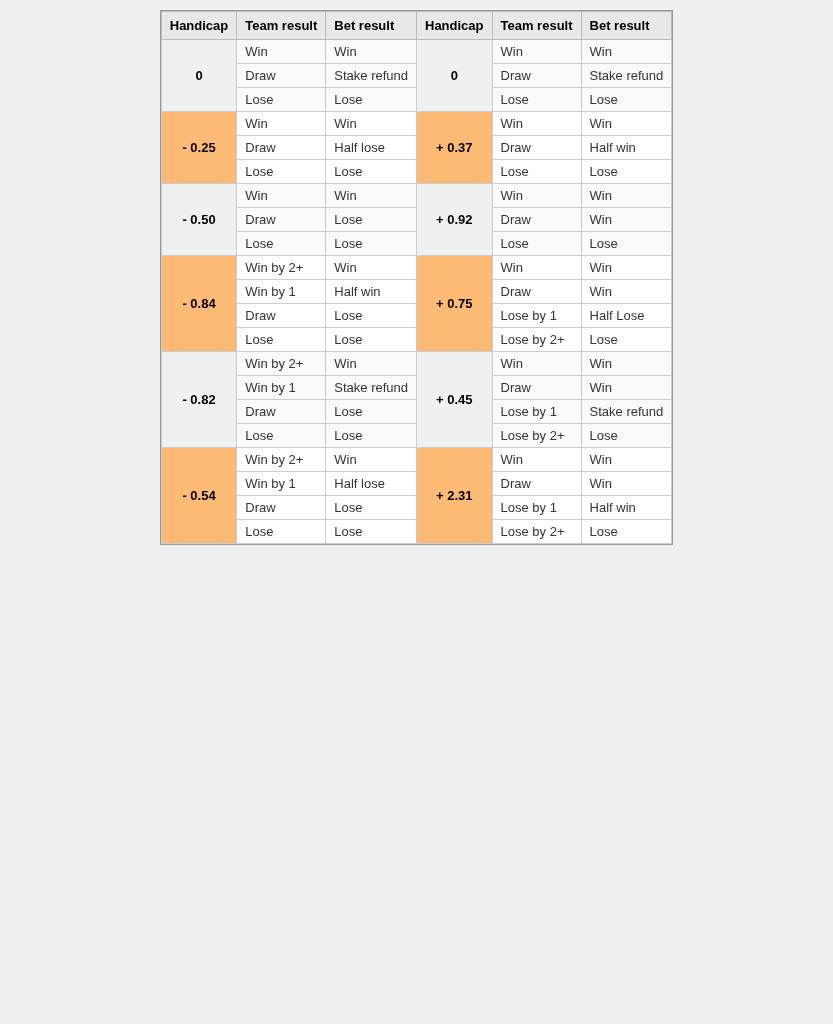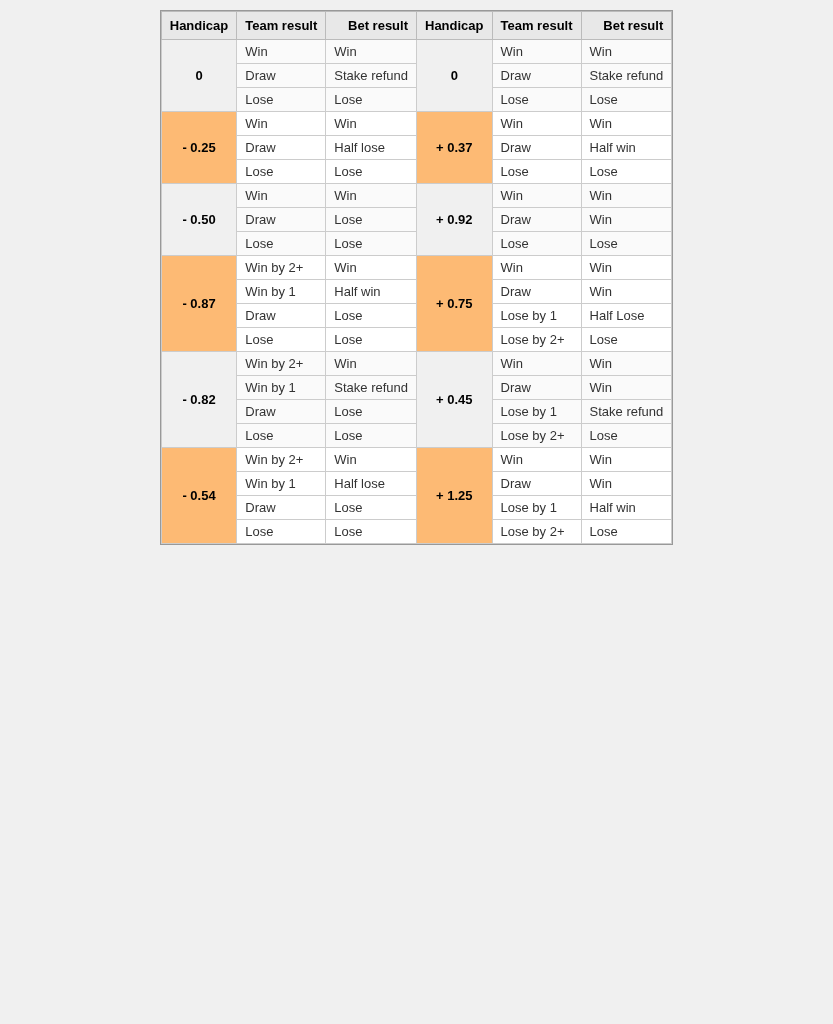--- a/index.html
+++ b/index.html
@@ -16,21 +16,21 @@
       background: #fff;
       border: 1px solid #999;
     }
     table {
       border-collapse: collapse;
       width: 100%;
     }
     th {
       background: #e8e8e8;
       font-weight: bold;
-      text-align: right;
+      text-align: left;
       padding: 6px 8px;
       border: 1px solid #bbb;
       font-size: 13px;
     }
     td {
       border: 1px solid #ccc;
       padding: 4px 8px;
       vertical-align: middle;
     }
     .handicap-cell {
@@ -121,21 +121,21 @@
           <td class="team-result-cell">Draw</td>
           <td class="bet-result-cell">Win</td>
         </tr>
         <tr class="group-even">
           <td class="team-result-cell">Lose</td>
           <td class="bet-result-cell">Lose</td>
           <td class="team-result-cell">Lose</td>
           <td class="bet-result-cell">Lose</td>
         </tr>
         <tr class="group-odd">
-          <td class="handicap-cell" rowspan="4">- 0.87</td>
+          <td class="handicap-cell" rowspan="4">- 0.84</td>
           <td class="team-result-cell">Win by 2+</td>
           <td class="bet-result-cell">Win</td>
           <td class="handicap-cell" rowspan="4">+ 0.75</td>
           <td class="team-result-cell">Win</td>
           <td class="bet-result-cell">Win</td>
         </tr>
         <tr class="group-odd">
           <td class="team-result-cell">Win by 1</td>
           <td class="bet-result-cell">Half win</td>
           <td class="team-result-cell">Draw</td>
@@ -176,21 +176,21 @@
         <tr class="group-even">
           <td class="team-result-cell">Lose</td>
           <td class="bet-result-cell">Lose</td>
           <td class="team-result-cell">Lose by 2+</td>
           <td class="bet-result-cell">Lose</td>
         </tr>
         <tr class="group-odd">
           <td class="handicap-cell" rowspan="4">- 0.54</td>
           <td class="team-result-cell">Win by 2+</td>
           <td class="bet-result-cell">Win</td>
-          <td class="handicap-cell" rowspan="4">+ 1.25</td>
+          <td class="handicap-cell" rowspan="4">+ 2.31</td>
           <td class="team-result-cell">Win</td>
           <td class="bet-result-cell">Win</td>
         </tr>
         <tr class="group-odd">
           <td class="team-result-cell">Win by 1</td>
           <td class="bet-result-cell">Half lose</td>
           <td class="team-result-cell">Draw</td>
           <td class="bet-result-cell">Win</td>
         </tr>
         <tr class="group-odd">

